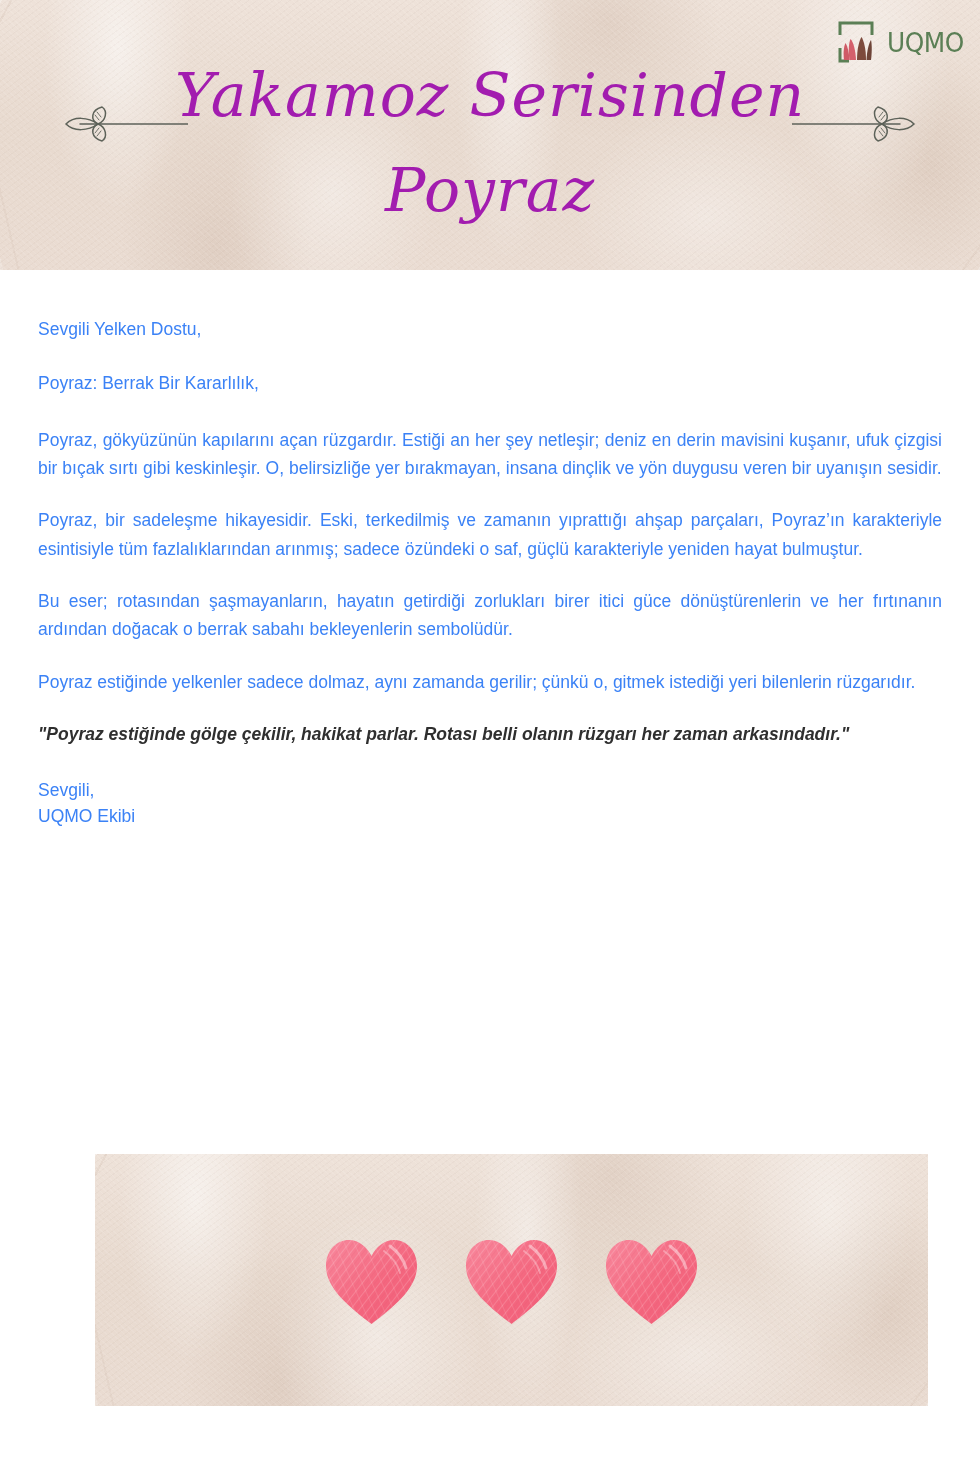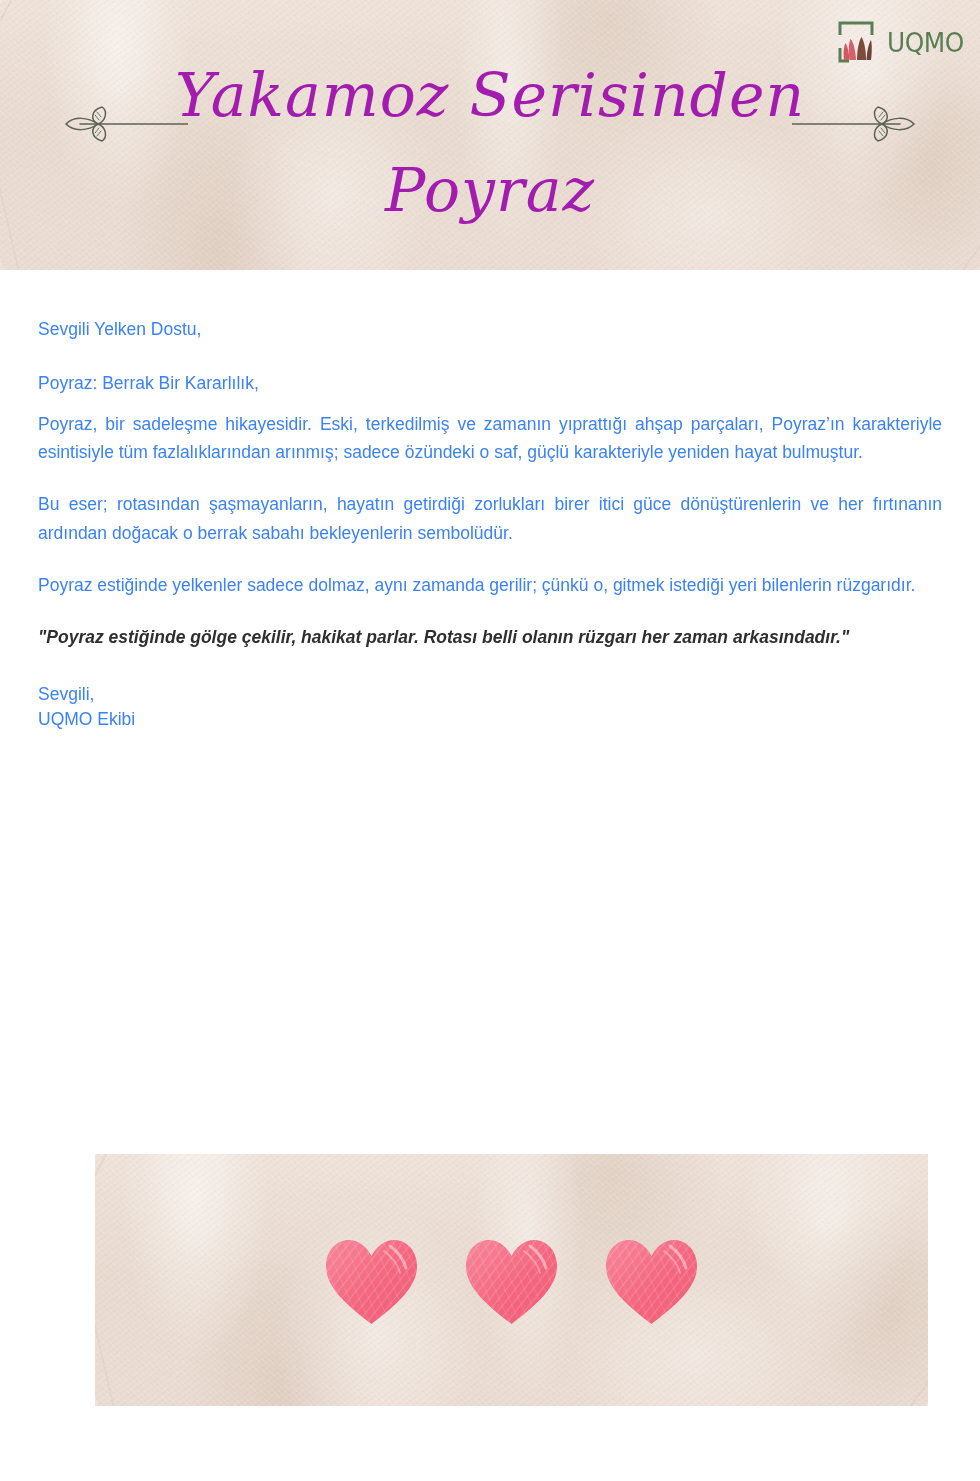--- a/index.html
+++ b/index.html
@@ -142,21 +142,21 @@
     font-style: italic;
     text-align: justify;
     color: #2f2f2f;
     margin-bottom: 30px;
   }
   .ltxt.sign {
     margin-bottom: 0;
     line-height: 1.45;
   }
   #salutation { margin-bottom: 26px; }
-  #subtitle   { margin-bottom: 12px; }
+  #subtitle   { margin-bottom: 28px; }
 
   
   #footer-image {
     position: absolute;
     left: 95px;
     top: 1154px;
     width: 833px;
     height: 252px;
     overflow: hidden;
   }
@@ -232,20 +232,21 @@
       </svg>
     </div>
 
   </div>
 </div>
 
 <div id="letter-body">
   <div class="letter-inner">
     <p class="ltxt" id="salutation">Sevgili Yelken Dostu,</p>
     <p class="ltxt" id="subtitle">Poyraz: Berrak Bir Kararlılık,</p>
+    <p class="ltxt just">Poyraz, gökyüzünün kapılarını açan rüzgardır. Estiği an her şey netleşir; deniz en derin mavisini kuşanır, ufuk çizgisi bir bıçak sırtı gibi keskinleşir. O, belirsizliğe yer bırakmayan, insana dinçlik ve yön duygusu veren bir uyanışın sesidir.</p>
     <p class="ltxt just">Poyraz, bir sadeleşme hikayesidir. Eski, terkedilmiş ve zamanın yıprattığı ahşap parçaları, Poyraz’ın karakteriyle esintisiyle tüm fazlalıklarından arınmış; sadece özündeki o saf, güçlü karakteriyle yeniden hayat bulmuştur.</p>
     <p class="ltxt just">Bu eser; rotasından şaşmayanların, hayatın getirdiği zorlukları birer itici güce dönüştürenlerin ve her fırtınanın ardından doğacak o berrak sabahı bekleyenlerin sembolüdür.</p>
     <p class="ltxt just">Poyraz estiğinde yelkenler sadece dolmaz, aynı zamanda gerilir; çünkü o, gitmek istediği yeri bilenlerin rüzgarıdır.</p>
     <p class="ltxt quote">"Poyraz estiğinde gölge çekilir, hakikat parlar. Rotası belli olanın rüzgarı her zaman arkasındadır."</p>
     <p class="ltxt sign">Sevgili,</p>
     <p class="ltxt sign">UQMO Ekibi</p>
   </div>
 </div>
 
 <div id="footer-image">

